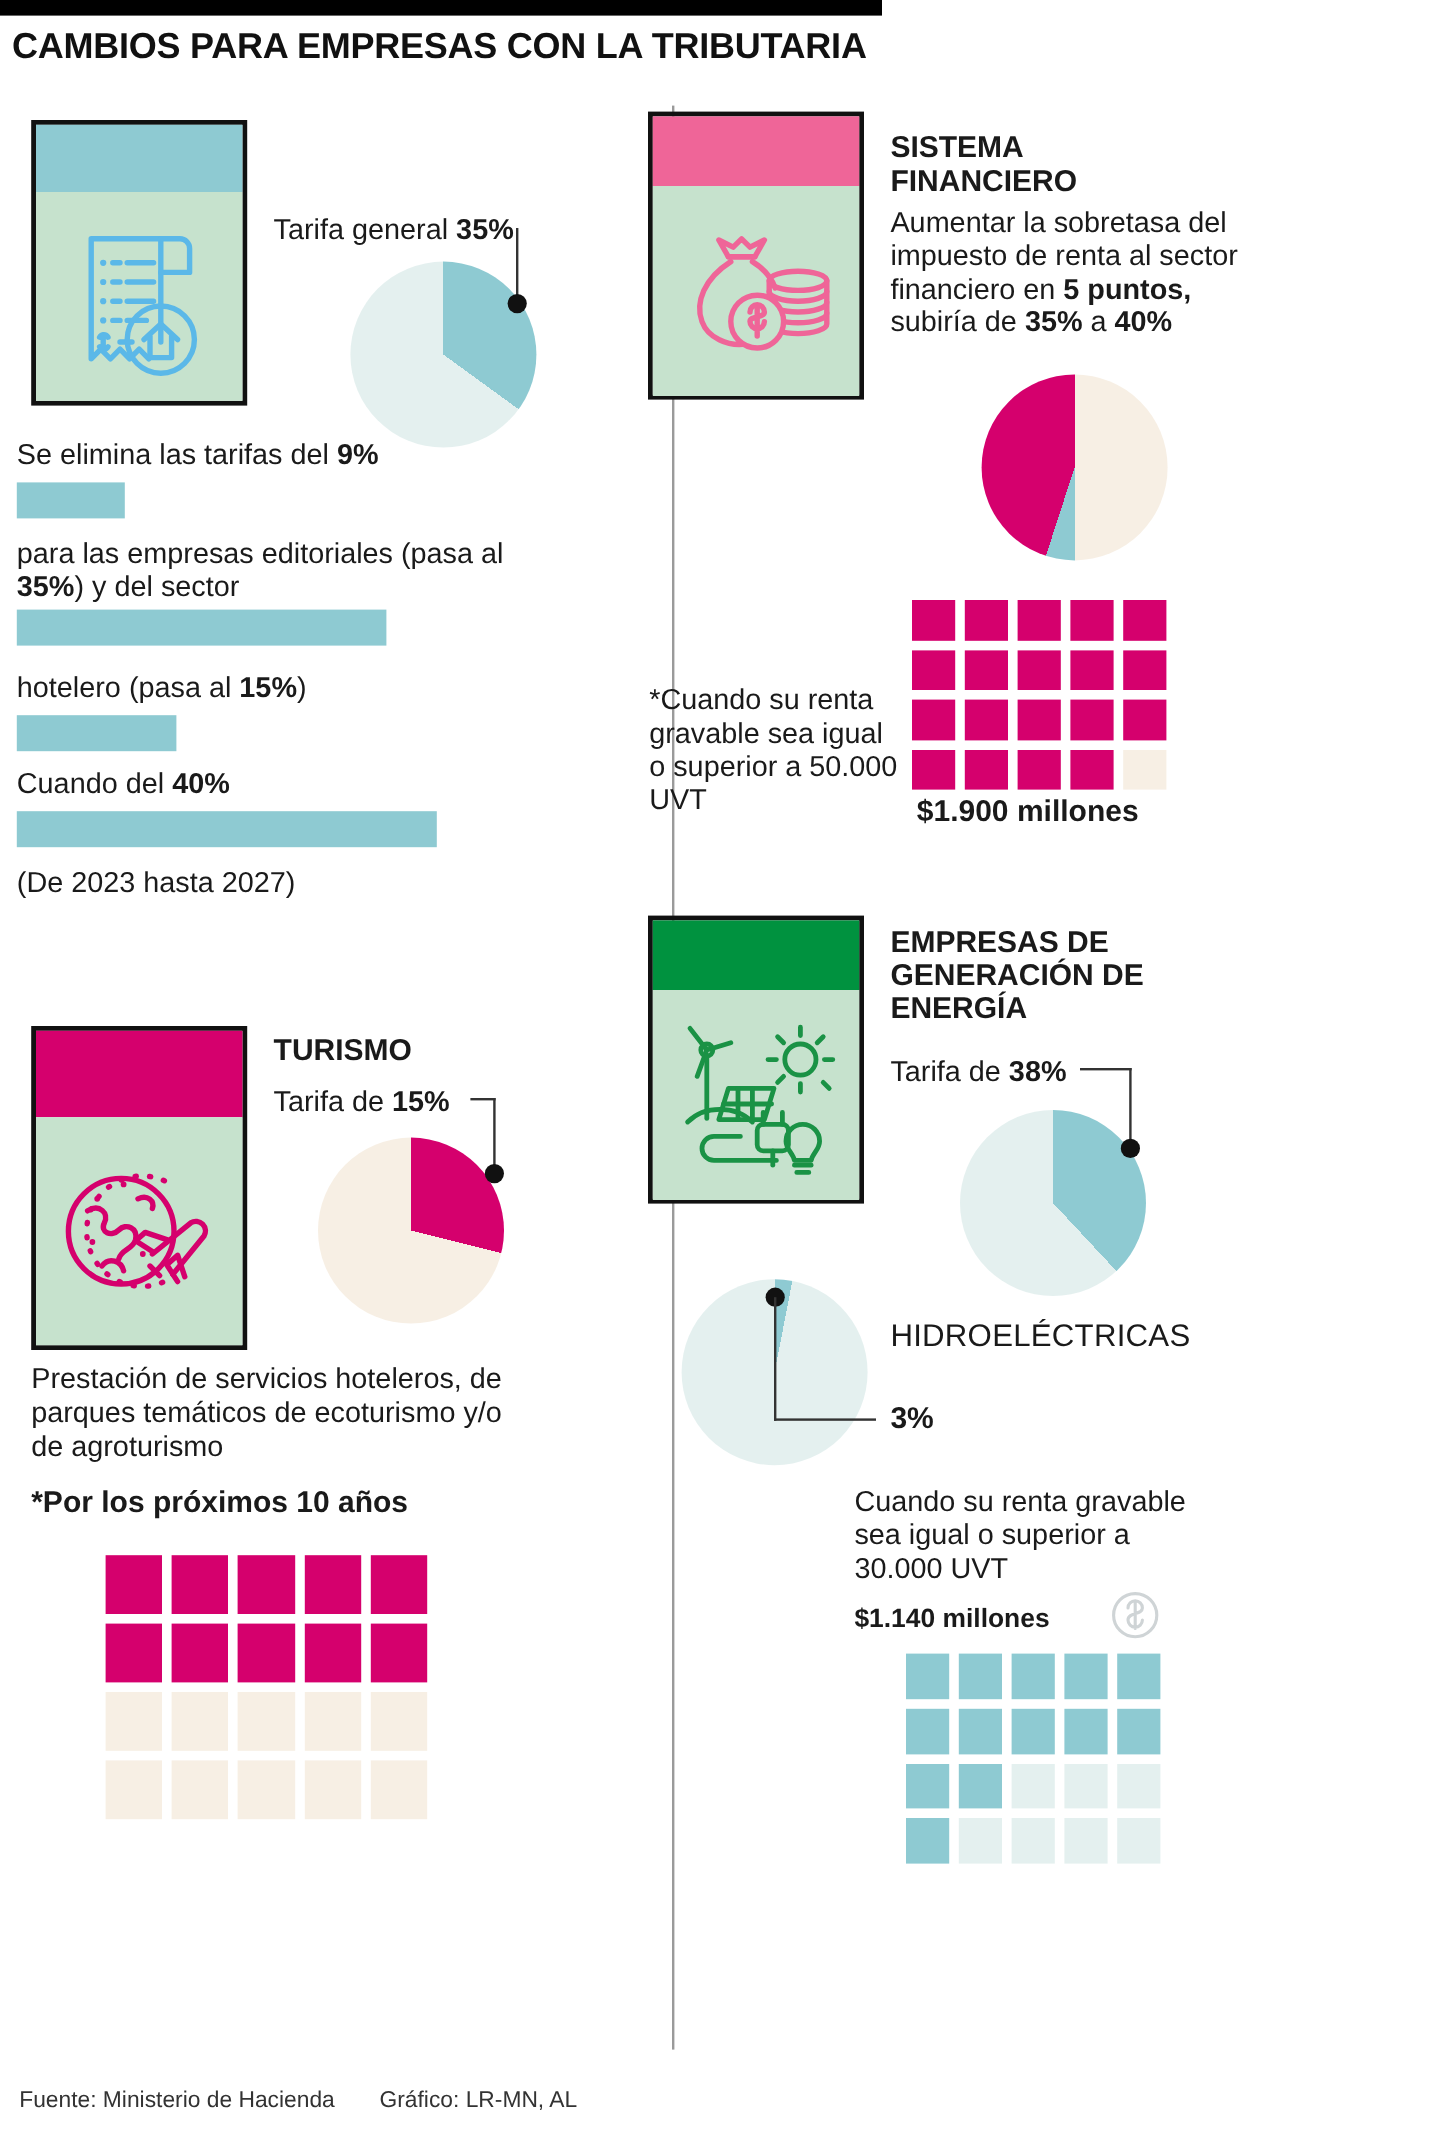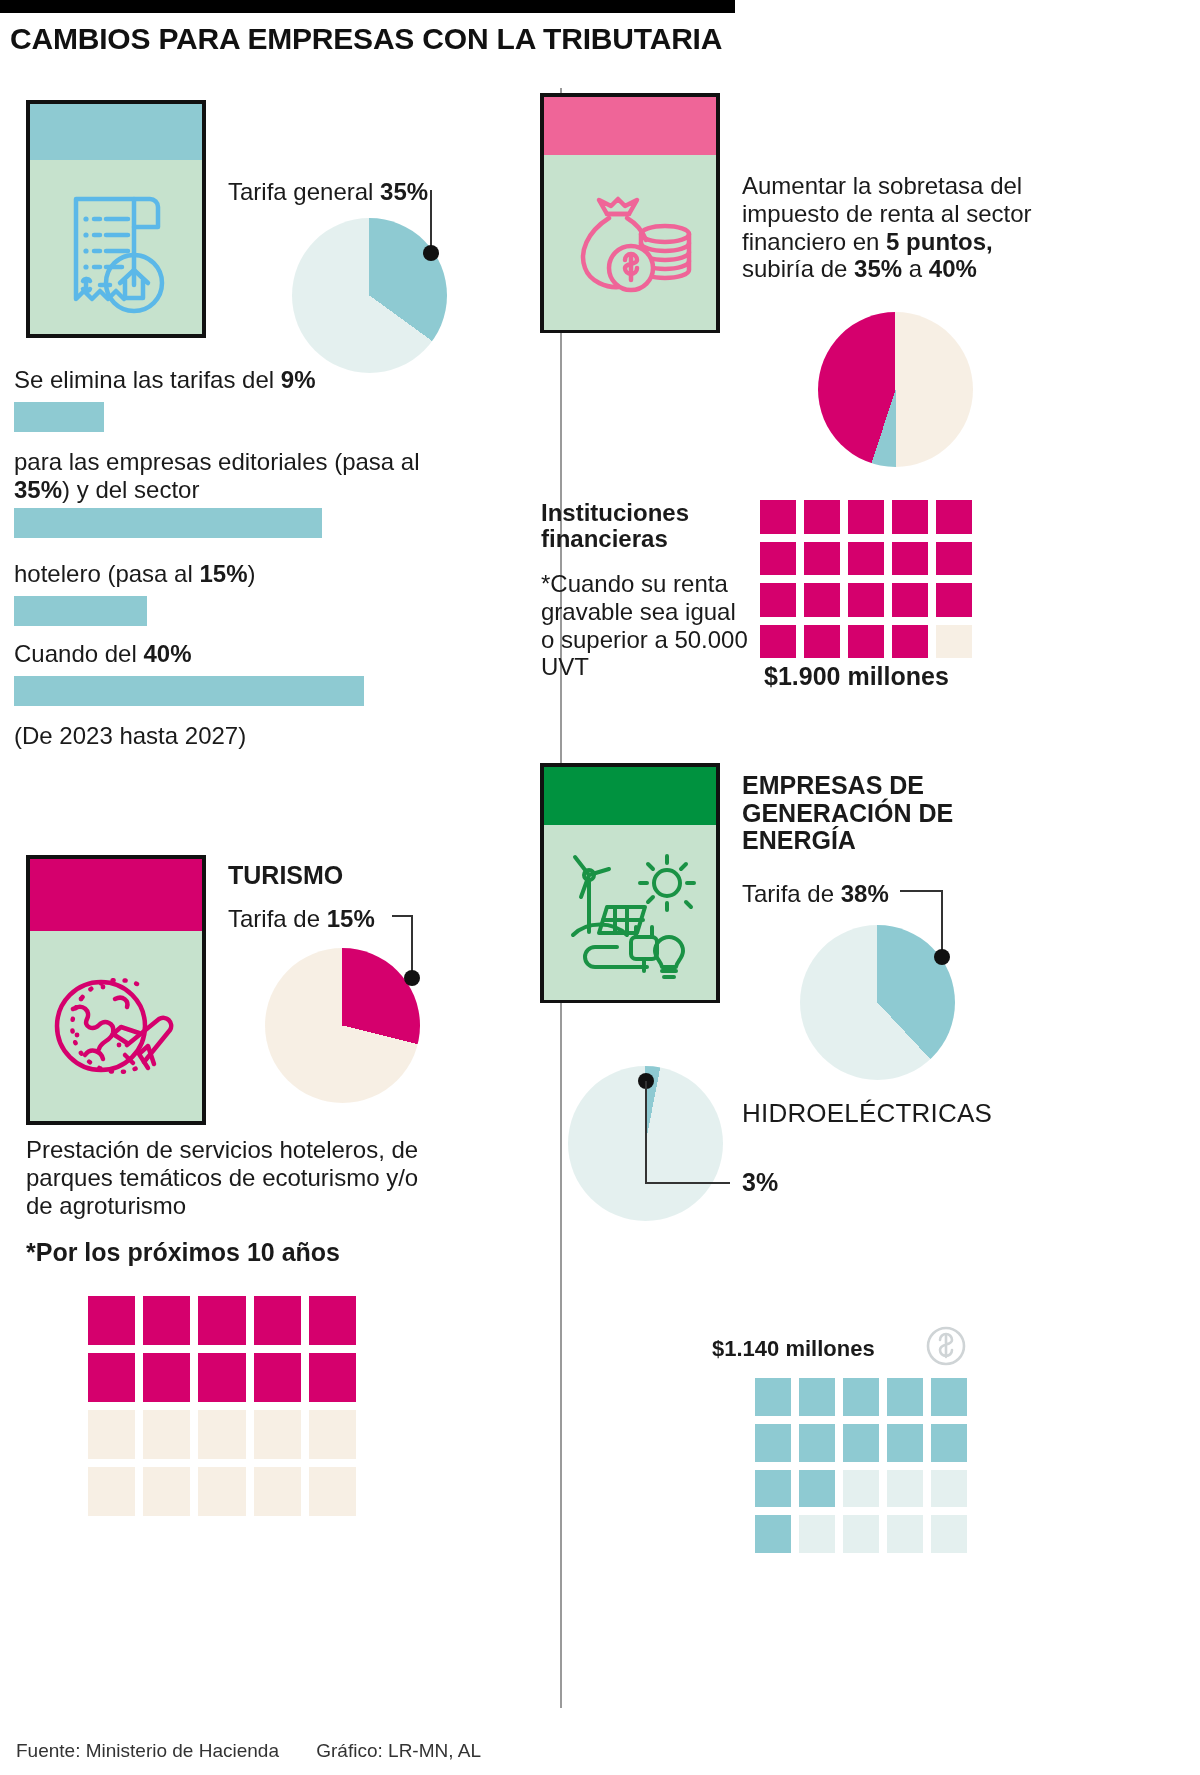--- a/index.html
+++ b/index.html
@@ -142,28 +142,28 @@
         <path d="M76 54 v36 c0 4.4 11 8 24 8 s24 -3.6 24 -8 V54"></path>
         <path d="M76 63 c0 4.4 11 8 24 8 s24 -3.6 24 -8"></path>
         <path d="M76 72 c0 4.4 11 8 24 8 s24 -3.6 24 -8"></path>
         <path d="M76 81 c0 4.4 11 8 24 8 s24 -3.6 24 -8"></path>
         <circle cx="66" cy="88" r="22" fill="#c6e2cd"></circle>
         <path d="M66 76 v24 M60 80 a6 6 0 0 1 12 0 c0 5 -12 3 -12 8 a6 6 0 0 0 12 0"></path>
       </svg>
     </div>
   </div>
 
+  <div class="t kicker" style="left:742px; top:110px; width:250px;">SISTEMA FINANCIERO</div>
   <div class="t body-t" style="left:742px; top:172px; width:290px;">
     Aumentar la sobretasa del impuesto de renta al sector financiero en <b>5 puntos,</b> subiría de <b>35%</b> a <b>40%</b>
   </div>
 
   <div class="pie" style="left:818px; top:312px; width:155px; height:155px;
               background: conic-gradient(from 0deg, #f7efe4 0deg 180deg, #8ecad2 180deg 198deg, #d5006d 198deg 360deg);"></div>
 
-  <div class="t kicker" style="left:541px; top:500px; width:215px; font-size:24px;">Instituciones financieras</div>
   <div class="t body-t" style="left:541px; top:570px; width:210px;">*Cuando su renta gravable sea igual o superior a 50.000 UVT</div>
 
   <div class="grid" style="left:760px; top:500px; width:212px; height:158px;
               grid-template-columns: repeat(5, 1fr); grid-template-rows: repeat(4, 1fr);">
     <div class="sq" style="background:#d5006d;"></div>
     <div class="sq" style="background:#d5006d;"></div>
     <div class="sq" style="background:#d5006d;"></div>
     <div class="sq" style="background:#d5006d;"></div>
     <div class="sq" style="background:#d5006d;"></div>
     <div class="sq" style="background:#d5006d;"></div>
@@ -219,20 +219,21 @@
 
   <div class="pie" style="left:568px; top:1066px; width:155px; height:155px;
               background: conic-gradient(#8ecad2 0deg 11deg, #e4f0ef 11deg 360deg);"></div>
   <div class="dot" style="left:638px; top:1073px;"></div>
   <div class="leader" style="left:645px; top:1081px; width:2px; height:103px;"></div>
   <div class="leader" style="left:645px; top:1182px; width:85px; height:2px;"></div>
 
   <div class="t" style="left:742px; top:1098px; font-size:26px; font-weight:400; letter-spacing:0.2px;">HIDROELÉCTRICAS</div>
   <div class="t" style="left:742px; top:1168px; font-size:25px; font-weight:bold;">3%</div>
 
+  <div class="t body-t" style="left:712px; top:1238px; width:300px;">Cuando su renta gravable sea igual o superior a 30.000 UVT</div>
   <div class="t" style="left:712px; top:1336px; font-size:22px; font-weight:bold;">$1.140 millones</div>
   <div style="position:absolute; left:925px; top:1325px;">
     <svg width="42" height="42" viewBox="0 0 42 42" fill="none" stroke="#cfd4d6" stroke-width="2.6">
       <circle cx="21" cy="21" r="18"></circle>
       <path d="M21 10 v22 M15 15 a6 6 0 0 1 12 0 c0 6 -12 3 -12 10 a6 6 0 0 0 12 0" stroke-linecap="round"></path>
     </svg>
   </div>
 
   <div class="grid" style="left:755px; top:1378px; width:212px; height:175px;
               grid-template-columns: repeat(5, 1fr); grid-template-rows: repeat(4, 1fr);">

